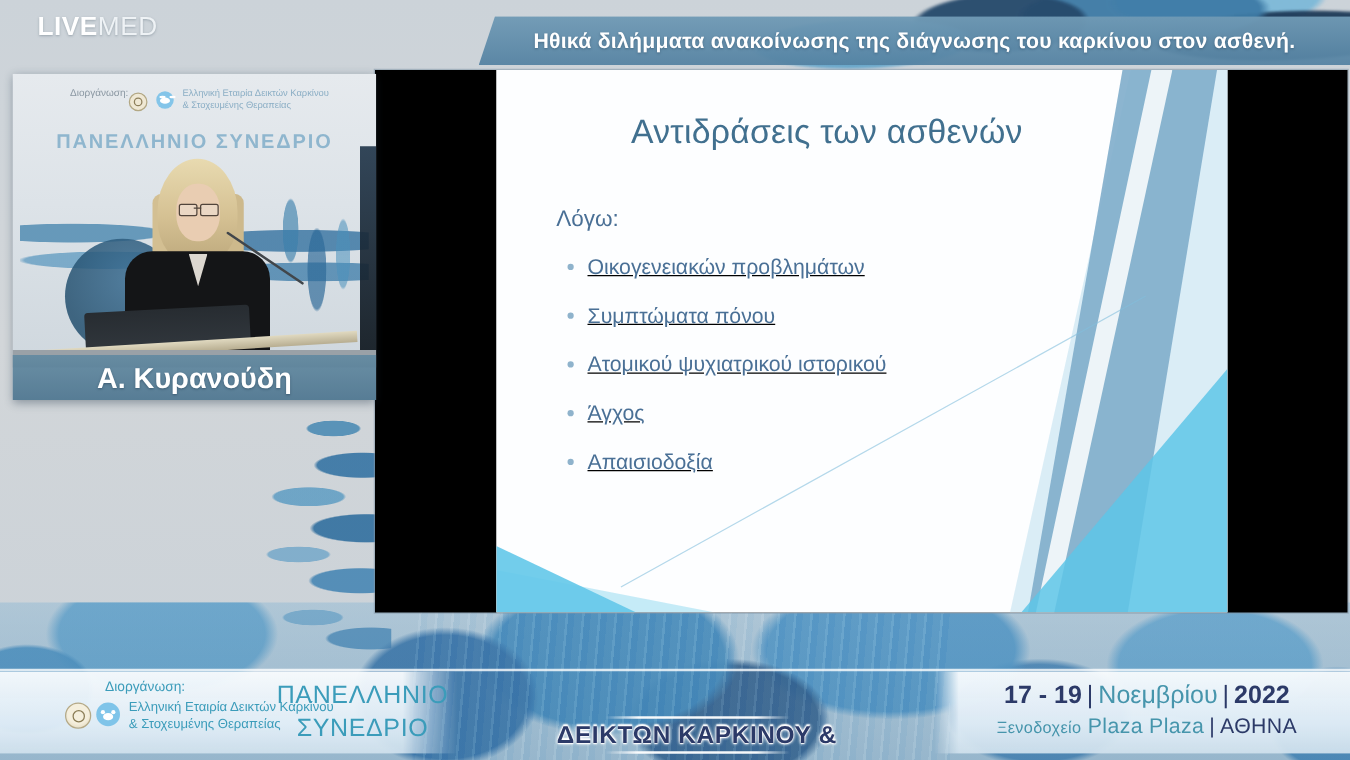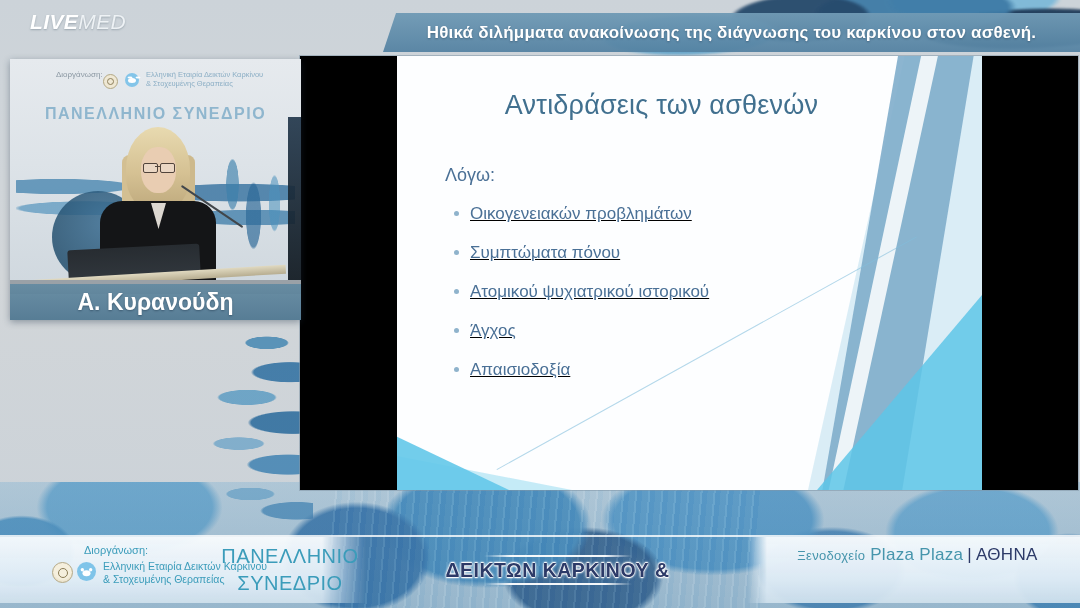--- a/index.html
+++ b/index.html
@@ -46,21 +46,21 @@
       radial-gradient(120px 70px at 77% 70%,rgba(45,105,160,.85) 0 55%,transparent 62%),
       radial-gradient(140px 80px at 90% 40%,rgba(85,155,200,.8) 0 55%,transparent 62%),
       radial-gradient(90px 70px at 99% 75%,rgba(50,115,170,.9) 0 55%,transparent 62%);
   }
   .wc-streaks{
     left:330px;top:482px;width:430px;height:126px;opacity:.5;
     background:repeating-linear-gradient(95deg,rgba(255,255,255,.0) 0 6px,rgba(230,245,255,.5) 6px 8px,rgba(30,70,115,.35) 8px 13px);
     mix-blend-mode:soft-light;
   }
   
-  .brand{left:30px;top:10px;font-size:21px;color:#fff;letter-spacing:.4px;text-shadow:0 1px 2px rgba(60,80,95,.35);font-style:italic;}
+  .brand{left:30px;top:10px;font-size:21px;color:#fff;letter-spacing:.4px;text-shadow:0 1px 2px rgba(60,80,95,.35);}
   .brand b{font-weight:bold;}
   .brand span{font-weight:normal;color:#eef2f5;}
   .title-band{
     left:383px;top:13px;width:697px;height:39px;
     background:linear-gradient(180deg,rgba(112,154,181,.96),rgba(84,130,162,.94));
     clip-path:polygon(13px 0,100% 0,100% 100%,0 100%);
     display:flex;align-items:center;justify-content:center;
   }
   .title-band .txt{color:#fff;font-weight:bold;font-size:17px;letter-spacing:.2px;text-shadow:0 1px 2px rgba(20,40,60,.35);}
   
@@ -130,21 +130,21 @@
   .panel{position:absolute;top:0;height:100%;background:linear-gradient(180deg,rgba(248,251,253,.96) 0%,rgba(226,238,247,.95) 65%,rgba(207,224,236,.94) 100%);}
   .panel.left{left:0;width:366px;-webkit-mask-image:linear-gradient(90deg,#000 88%,transparent);mask-image:linear-gradient(90deg,#000 88%,transparent);}
   .panel.right{left:747px;width:333px;-webkit-mask-image:linear-gradient(270deg,#000 94%,transparent);mask-image:linear-gradient(270deg,#000 94%,transparent);}
   .f-org-label{left:84px;top:7px;font-size:11px;color:var(--accent_teal,#3b9cba);}
   .f-logo1{left:52px;top:25px;width:19px;height:19px;border-radius:50%;background:radial-gradient(circle at 50% 40%,#f5efdd 55%,#ddd3b6);border:1px solid #b5a986;}
   .f-logo1 i{position:absolute;left:4.5px;top:4.5px;width:8px;height:8px;border:1.2px solid #8a7c55;border-radius:50%;}
   .f-logo2{left:77px;top:25px;width:19px;height:19px;border-radius:50%;background:#7fc4e9;}
   .f-logo2 svg{position:absolute;left:3px;top:5px;}
   .f-org-text{left:103px;top:23px;font-size:10.5px;line-height:12.5px;color:var(--accent_teal,#3b9cba);}
   .f-congress{left:206px;top:6px;width:168px;text-align:center;font-size:20px;line-height:27px;letter-spacing:.5px;color:var(--accent_teal,#3b9cba);}
-  .f-topic{left:368px;top:0;width:379px;height:100%;display:flex;flex-direction:column;align-items:center;justify-content:center;}
+  .f-topic{left:368px;top:0;width:379px;height:100%;display:flex;flex-direction:column;align-items:center;justify-content:flex-end;}
   .f-rule{width:148px;height:2px;background:linear-gradient(90deg,transparent,rgba(255,255,255,.95) 18%,rgba(255,255,255,.95) 82%,transparent);}
   .f-topic .line{font-size:19.5px;font-weight:bold;letter-spacing:.5px;color:var(--navy,#2c3a68);line-height:26px;
     text-shadow:0 0 3px #fff,0 0 3px #fff,0 1px 1px #fff,0 -1px 1px #fff;}
   .f-dates{left:770px;top:6px;width:295px;text-align:center;}
   .f-dates .row1{font-size:20px;line-height:26px;}
   .f-dates .row2{font-size:17px;line-height:24px;letter-spacing:.3px;}
   .navy{color:var(--navy,#2c3a68);}
   .teal{color:var(--accent_teal2,#4695ac);}
   .sep{font-weight:300;color:var(--navy,#2c3a68);padding:0 4px;}
   .hotel-label{font-size:13px;}
@@ -262,20 +262,23 @@
       <div>ΣΥΝΕΔΡΙΟ</div>
     </div>
 
     <div class="abs f-topic">
       <div class="f-rule"></div>
       <div class="line">ΔΕΙΚΤΩΝ ΚΑΡΚΙΝΟΥ &amp;</div>
       <div class="f-rule"></div>
     </div>
 
     <div class="abs f-dates">
+      <div class="row1">
+        <span class="navy" style="font-weight:bold;">17 - 19</span><span class="sep">|</span><span class="teal">Νοεμβρίου</span><span class="sep">|</span><span class="navy" style="font-weight:bold;">2022</span>
+      </div>
       <div class="row2">
         <span class="teal hotel-label">Ξενοδοχείο</span>
         <span class="teal">Plaza Plaza</span><span class="sep">|</span><span class="navy">ΑΘΗΝΑ</span>
       </div>
     </div>
   </div>
 
 </div>
 
 </body></html>

